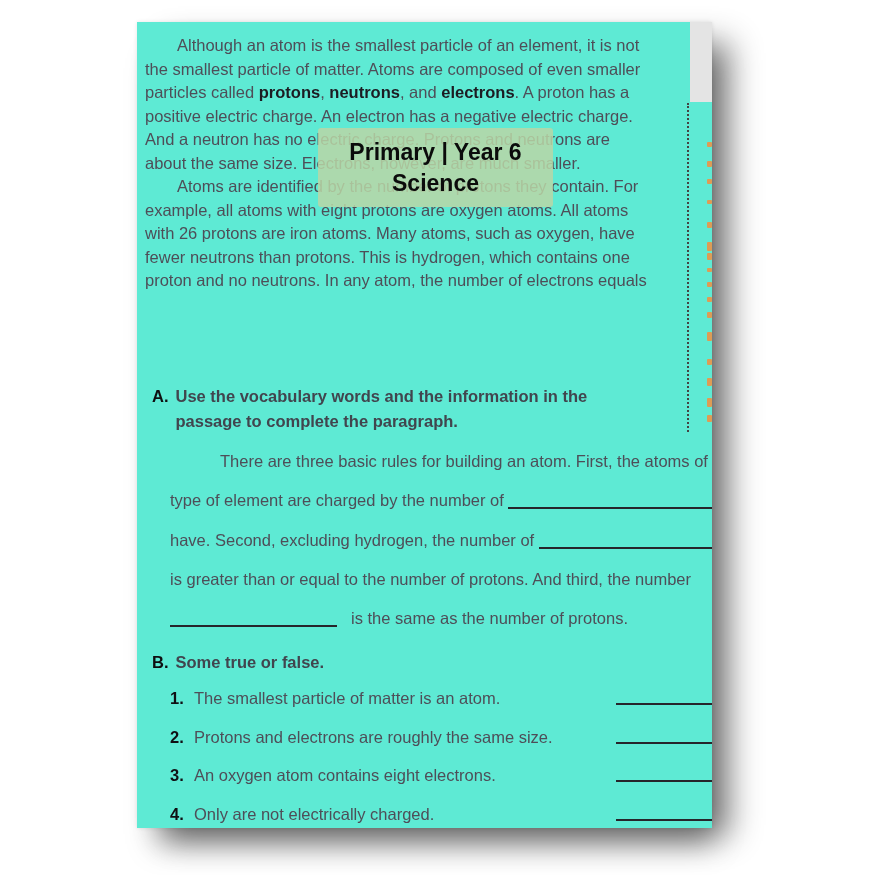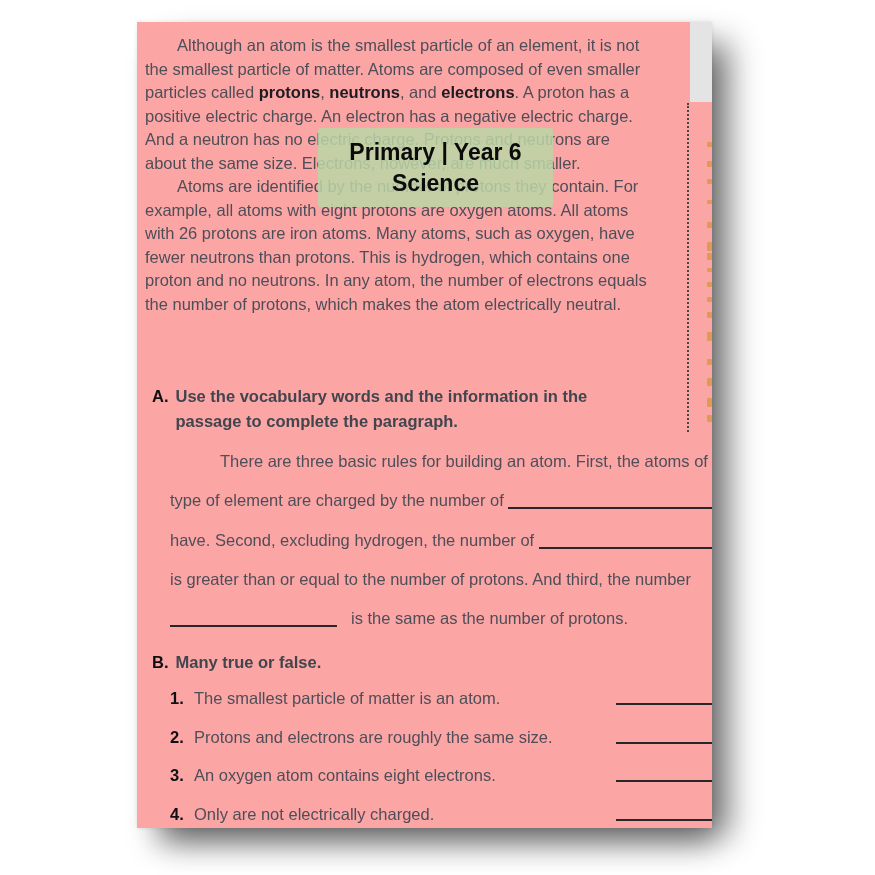--- a/index.html
+++ b/index.html
@@ -1,21 +1,21 @@
 <!DOCTYPE html>
 <html><head>
 <meta charset="utf-8">
 <style>
   * { margin:0; padding:0; box-sizing:border-box; }
   html,body { width:875px; height:875px; background:#ffffff; }
   body { font-family:"Liberation Sans", sans-serif; position:relative; overflow:hidden; }
 
   .page {
     position:absolute; left:137px; top:22px; width:575px; height:806px;
-    background:#fca5a5; overflow:hidden;
+    background:#5eead4; overflow:hidden;
     box-shadow:
       24px 14px 30px -6px rgba(0,0,0,0.45),
       10px 26px 28px -10px rgba(0,0,0,0.35),
       0 0 4px rgba(0,0,0,0.10);
   }
 
   
   .passage { position:absolute; left:8px; top:12px; width:545px;
     color:#4e4e58; font-size:16.5px; line-height:23.55px; }
   .pline { white-space:nowrap; }
@@ -74,21 +74,20 @@
       <div class="pline">the smallest particle of matter. Atoms are composed of even smaller</div>
       <div class="pline">particles called <b>protons</b>, <b>neutrons</b>, and <b>electrons</b>. A proton has a</div>
       <div class="pline">positive electric charge. An electron has a negative electric charge.</div>
       <div class="pline">And a neutron has no electric charge. Protons and neutrons are</div>
       <div class="pline">about the same size. Electrons, however, are much smaller.</div>
       <div class="pline ind">Atoms are identified by the number of protons they contain. For</div>
       <div class="pline">example, all atoms with eight protons are oxygen atoms. All atoms</div>
       <div class="pline">with 26 protons are iron atoms. Many atoms, such as oxygen, have</div>
       <div class="pline">fewer neutrons than protons. This is hydrogen, which contains one</div>
       <div class="pline">proton and no neutrons. In any atom, the number of electrons equals</div>
-      <div class="pline">the number of protons, which makes the atom electrically neutral.</div>
     </div>
 
   <div class="graytab"></div>
   <div class="cutline"></div>
   <div>
       <div class="mark" style="top: 120px; height: 5px; background: rgb(221, 156, 85);"></div>
       <div class="mark" style="top: 139px; height: 6px; background: rgb(221, 156, 85);"></div>
       <div class="mark" style="top: 157px; height: 5px; background: rgb(221, 156, 85);"></div>
       <div class="mark" style="top: 178px; height: 4px; background: rgb(221, 156, 85);"></div>
       <div class="mark" style="top: 200px; height: 6px; background: rgb(221, 156, 85);"></div>
@@ -121,21 +120,21 @@
   <div class="fill">
       <div class="fillrow" style="padding-left: 50px;"><span class="t">There are three basic rules for building an atom. First, the atoms of</span></div>
       <div class="fillrow"><span class="t">type of element are charged by the number of </span><span class="blank edge"></span></div>
       <div class="fillrow"><span class="t">have. Second, excluding hydrogen, the number of </span><span class="blank edge"></span></div>
       <div class="fillrow"><span class="t">is greater than or equal to the number of protons. And third, the number</span></div>
       <div class="fillrow"><span class="blank fixed"></span><span class="t">is the same as the number of protons.</span></div>
     </div>
 
   <div class="secB">
     <span class="seclabel">B.</span>
-    <span><span>Many </span><span class="it">true</span><span> or </span><span class="it">false</span><span>.</span></span>
+    <span><span>Some </span><span class="it">true</span><span> or </span><span class="it">false</span><span>.</span></span>
   </div>
 
   <div class="items">
       <div class="itemrow"><span class="num">1.</span><span class="t">The smallest particle of matter is an atom.</span><span class="ansline"></span></div>
       <div class="itemrow"><span class="num">2.</span><span class="t">Protons and electrons are roughly the same size.</span><span class="ansline"></span></div>
       <div class="itemrow"><span class="num">3.</span><span class="t">An oxygen atom contains eight electrons.</span><span class="ansline"></span></div>
       <div class="itemrow"><span class="num">4.</span><span class="t">Only are not electrically charged.</span><span class="ansline"></span></div>
     </div>
 
 </div>

